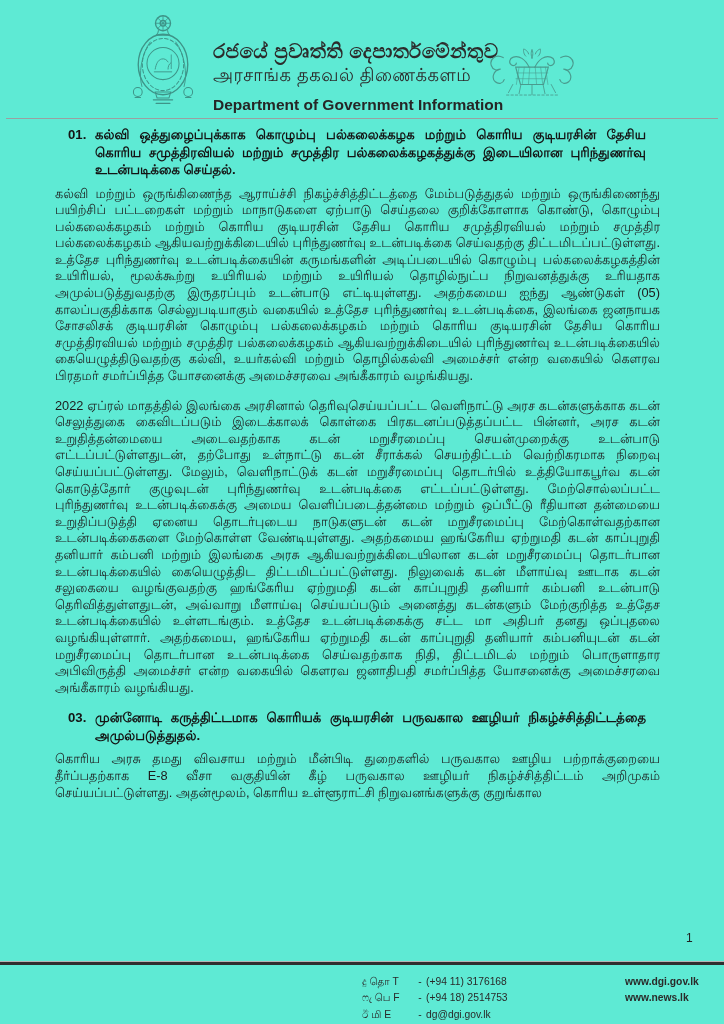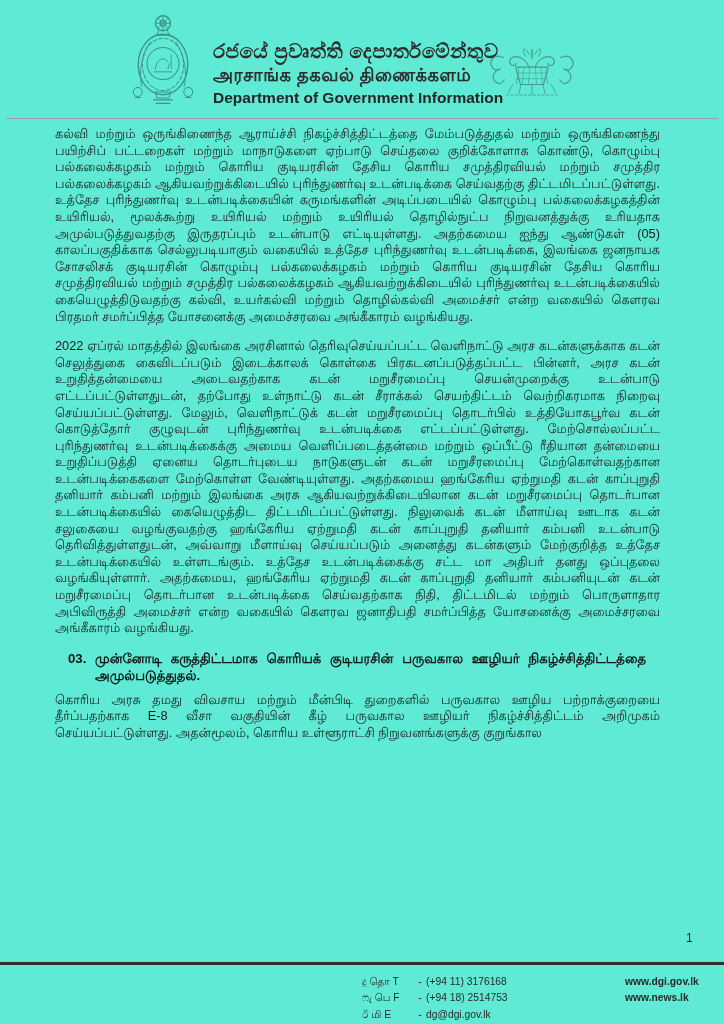--- a/index.html
+++ b/index.html
@@ -11,22 +11,22 @@
     font-family:"Liberation Sans","DejaVu Sans",sans-serif;
     color:#1f1f1f;
     overflow:hidden;
     box-sizing:border-box;
   }
   
   .hdr{position:absolute;top:0;left:0;right:0;height:118px;}
   .emblem{position:absolute;left:130px;top:9px;width:66px;height:100px;}
   .dept{position:absolute;left:213px;top:40px;line-height:1.12;}
   .dept .si{font-size:20px;font-weight:bold;color:#2c2c2c;letter-spacing:.5px;}
-  .dept .ta{font-size:18px;font-weight:700;color:#2c2c2c;margin-top:3px;letter-spacing:.5px;}
-  .dept .en{font-size:15.5px;font-weight:bold;color:#262626;margin-top:3px;}
+  .dept .ta{font-size:18px;font-weight:400;color:#2c2c2c;margin-top:3px;letter-spacing:.5px;}
+  .dept .en{font-size:15.5px;font-weight:bold;color:#262626;margin-top:10px;}
   .ornament{position:absolute;left:484px;top:40px;width:96px;height:64px;}
   .hdr-rule{position:absolute;top:118px;left:6px;right:6px;height:1px;background:#9aa0a0;}
   
   .content{position:absolute;top:126px;left:55px;width:613px;}
   .title{
     font-size:13.5px;font-weight:bold;text-align:center;
     margin:10px 0 14px 0;color:#141414;letter-spacing:.1px;
   }
   .sec{margin-bottom:4px;}
   .sec-head{
@@ -103,20 +103,24 @@
       </g>
     </svg>
   </div>
 
   <div class="hdr-rule"></div>
 
   <main class="content">
 
 
     <section class="sec">
+      <div class="sec-head">
+        <span class="num">01.</span>
+        <span class="sec-title">கல்வி ஒத்துழைப்புக்காக கொழும்பு பல்கலைக்கழக மற்றும் கொரிய குடியரசின் தேசிய கொரிய சமுத்திரவியல் மற்றும் சமுத்திர பல்கலைக்கழகத்துக்கு இடையிலான புரிந்துணர்வு உடன்படிக்கை செய்தல்.</span>
+      </div>
       <p class="para">கல்வி மற்றும் ஒருங்கிணைந்த ஆராய்ச்சி நிகழ்ச்சித்திட்டத்தை மேம்படுத்துதல் மற்றும் ஒருங்கிணைந்து பயிற்சிப் பட்டறைகள் மற்றும் மாநாடுகளை ஏற்பாடு செய்தலை குறிக்கோளாக கொண்டு, கொழும்பு பல்கலைக்கழகம் மற்றும் கொரிய குடியரசின் தேசிய கொரிய சமுத்திரவியல் மற்றும் சமுத்திர பல்கலைக்கழகம் ஆகியவற்றுக்கிடையில் புரிந்துணர்வு உடன்படிக்கை செய்வதற்கு திட்டமிடப்பட்டுள்ளது. உத்தேச புரிந்துணர்வு உடன்படிக்கையின் கருமங்களின் அடிப்படையில் கொழும்பு பல்கலைக்கழகத்தின் உயிரியல், மூலக்கூற்று உயிரியல் மற்றும் உயிரியல் தொழில்நுட்ப நிறுவனத்துக்கு உரியதாக அமுல்படுத்துவதற்கு இருதரப்பும் உடன்பாடு எட்டியுள்ளது. அதற்கமைய ஐந்து ஆண்டுகள் (05) காலப்பகுதிக்காக செல்லுபடியாகும் வகையில் உத்தேச புரிந்துணர்வு உடன்படிக்கை, இலங்கை ஜனநாயக சோசலிசக் குடியரசின் கொழும்பு பல்கலைக்கழகம் மற்றும் கொரிய குடியரசின் தேசிய கொரிய சமுத்திரவியல் மற்றும் சமுத்திர பல்கலைக்கழகம் ஆகியவற்றுக்கிடையில் புரிந்துணர்வு உடன்படிக்கையில் கையெழுத்திடுவதற்கு கல்வி, உயர்கல்வி மற்றும் தொழில்கல்வி அமைச்சர் என்ற வகையில் கௌரவ பிரதமர் சமர்ப்பித்த யோசனைக்கு அமைச்சரவை அங்கீகாரம் வழங்கியது.</p>
     </section>
 
     <section class="sec">
       <p class="para">2022 ஏப்ரல் மாதத்தில் இலங்கை அரசினால் தெரிவுசெய்யப்பட்ட வெளிநாட்டு அரச கடன்களுக்காக கடன் செலுத்துகை கைவிடப்படும் இடைக்காலக் கொள்கை பிரகடனப்படுத்தப்பட்ட பின்னர், அரச கடன் உறுதித்தன்மையை அடைவதற்காக கடன் மறுசீரமைப்பு செயன்முறைக்கு உடன்பாடு எட்டப்பட்டுள்ளதுடன், தற்போது உள்நாட்டு கடன் சீராக்கல் செயற்திட்டம் வெற்றிகரமாக நிறைவு செய்யப்பட்டுள்ளது. மேலும், வெளிநாட்டுக் கடன் மறுசீரமைப்பு தொடர்பில் உத்தியோகபூர்வ கடன் கொடுத்தோர் குழுவுடன் புரிந்துணர்வு உடன்படிக்கை எட்டப்பட்டுள்ளது. மேற்சொல்லப்பட்ட புரிந்துணர்வு உடன்படிக்கைக்கு அமைய வெளிப்படைத்தன்மை மற்றும் ஒப்பீட்டு ரீதியான தன்மையை உறுதிப்படுத்தி ஏனைய தொடர்புடைய நாடுகளுடன் கடன் மறுசீரமைப்பு மேற்கொள்வதற்கான உடன்படிக்கைகளை மேற்கொள்ள வேண்டியுள்ளது. அதற்கமைய ஹங்கேரிய ஏற்றுமதி கடன் காப்புறுதி தனியார் கம்பனி மற்றும் இலங்கை அரசு ஆகியவற்றுக்கிடையிலான கடன் மறுசீரமைப்பு தொடர்பான உடன்படிக்கையில் கையெழுத்திட திட்டமிடப்பட்டுள்ளது. நிலுவைக் கடன் மீளாய்வு ஊடாக கடன் சலுகையை வழங்குவதற்கு ஹங்கேரிய ஏற்றுமதி கடன் காப்புறுதி தனியார் கம்பனி உடன்பாடு தெரிவித்துள்ளதுடன், அவ்வாறு மீளாய்வு செய்யப்படும் அனைத்து கடன்களும் மேற்குறித்த உத்தேச உடன்படிக்கையில் உள்ளடங்கும். உத்தேச உடன்படிக்கைக்கு சட்ட மா அதிபர் தனது ஒப்புதலை வழங்கியுள்ளார். அதற்கமைய, ஹங்கேரிய ஏற்றுமதி கடன் காப்புறுதி தனியார் கம்பனியுடன் கடன் மறுசீரமைப்பு தொடர்பான உடன்படிக்கை செய்வதற்காக நிதி, திட்டமிடல் மற்றும் பொருளாதார அபிவிருத்தி அமைச்சர் என்ற வகையில் கௌரவ ஜனாதிபதி சமர்ப்பித்த யோசனைக்கு அமைச்சரவை அங்கீகாரம் வழங்கியது.</p>
     </section>
 
     <section class="sec">
       <div class="sec-head">
         <span class="num">03.</span>

